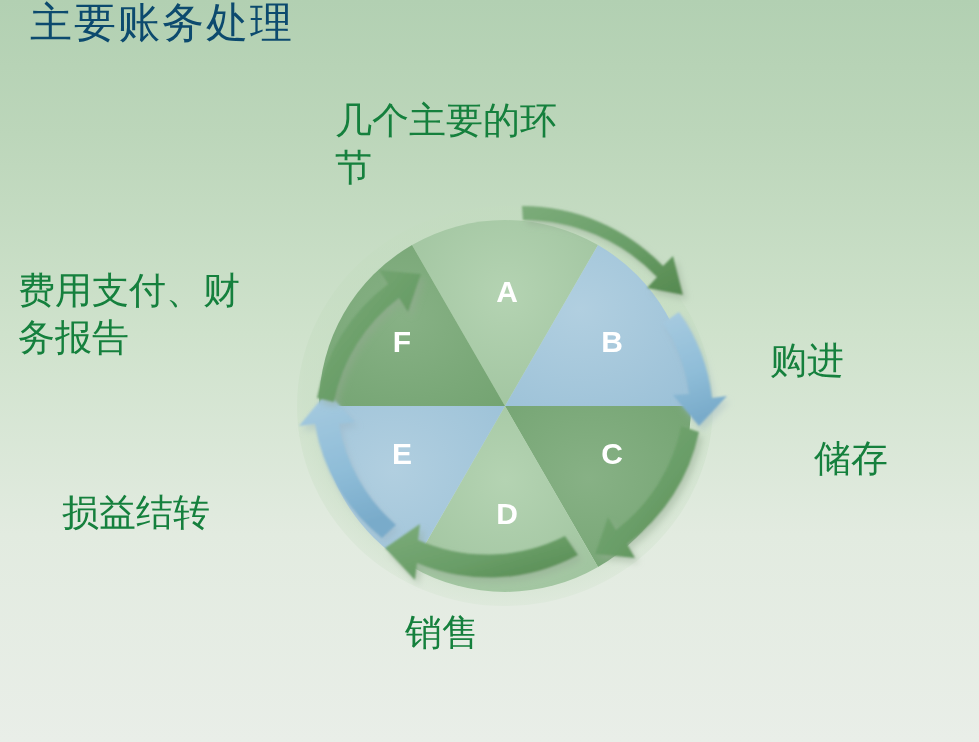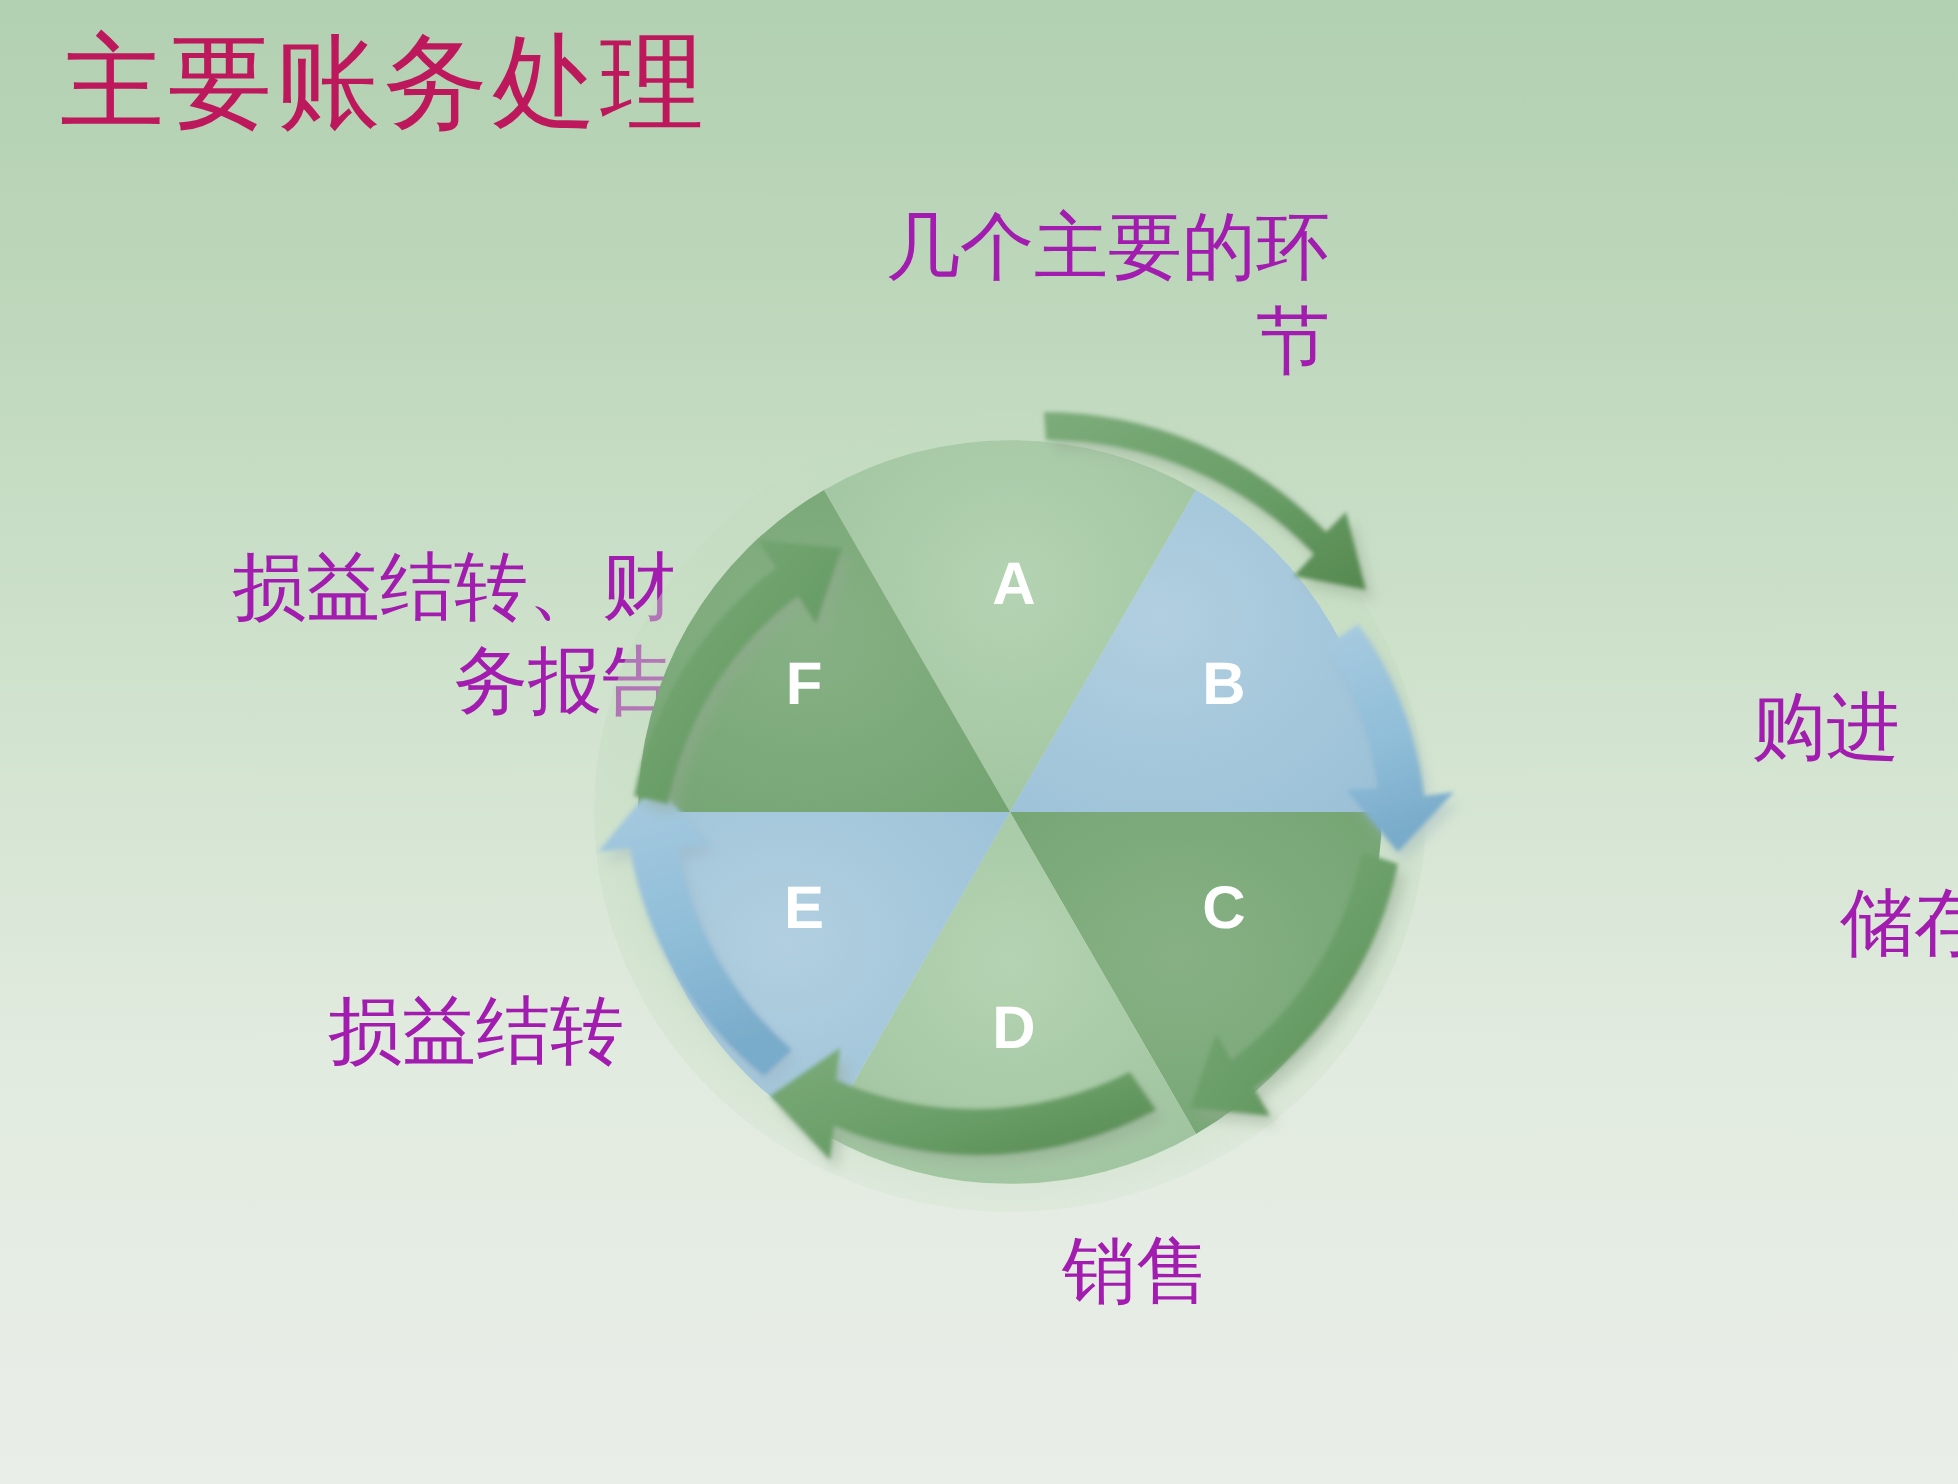--- a/index.html
+++ b/index.html
@@ -5,35 +5,35 @@
   * { margin:0; padding:0; box-sizing:border-box; }
   html, body { width:979px; height:742px; overflow:hidden; }
   body {
     position:relative;
     font-family:"Liberation Serif", serif;
     background:linear-gradient(to bottom, #b2d0b2 0%, #bcd6ba 18%, #cfe2cc 45%, #e2ebe0 72%, #e9eee8 100%);
   }
 
   
   .slide-title{
-    position:absolute; left:30px; top:14px;
+    position:absolute; left:30px; top:0;
     font-family:"Liberation Sans", sans-serif;
-    font-size:52px; line-height:1.1;
-    color:#be185d; letter-spacing:2px;
+    font-size:42px; line-height:1.1;
+    color:#0c4a6e; letter-spacing:2px;
     white-space:nowrap;
   }
 
   
   .ring-label{
     position:absolute;
-    color:#a21caf;
-    font-family:Liberation Sans, sans-serif;
+    color:#15803d;
+    font-family:Liberation Mono, monospace;
     font-size:37px;
     line-height:1.28;
-    text-align:right;
+    text-align:left;
     white-space:pre-line;
   }
   .lbl-a{ left:335px; top:100px;  width:330px; }
   .lbl-b{ left:770px; top:308px;  width:180px;margin-top:32px; }
   .lbl-c{ left:814px; top:438px;  width:180px; }
   .lbl-d{ left:405px; top:612px;  width:200px; }
   .lbl-e{ left:62px;  top:492px;  width:250px; }
   .lbl-f{ left:18px;  top:270px;  width:320px; }
 
   
@@ -54,21 +54,21 @@
 <body>
 
 <div class="slide-title">主要账务处理</div>
 
 <div class="ring-label lbl-a">几个主要的环
 节</div>
 <div class="ring-label lbl-b">购进</div>
 <div class="ring-label lbl-c">储存</div>
 <div class="ring-label lbl-d">销售</div>
 <div class="ring-label lbl-e">损益结转</div>
-<div class="ring-label lbl-f">损益结转、财
+<div class="ring-label lbl-f">费用支付、财
 务报告</div>
 
 <div id="wheel">
 <svg viewBox="0 0 460 430" xmlns="http://www.w3.org/2000/svg">
   <defs>
     <radialGradient id="gGlowA" cx="50%" cy="40%" r="70%">
       <stop offset="0%" stop-color="#b4d3b2"></stop>
       <stop offset="100%" stop-color="#a0c49f"></stop>
     </radialGradient>
     <radialGradient id="gGlowB" cx="40%" cy="40%" r="75%">

